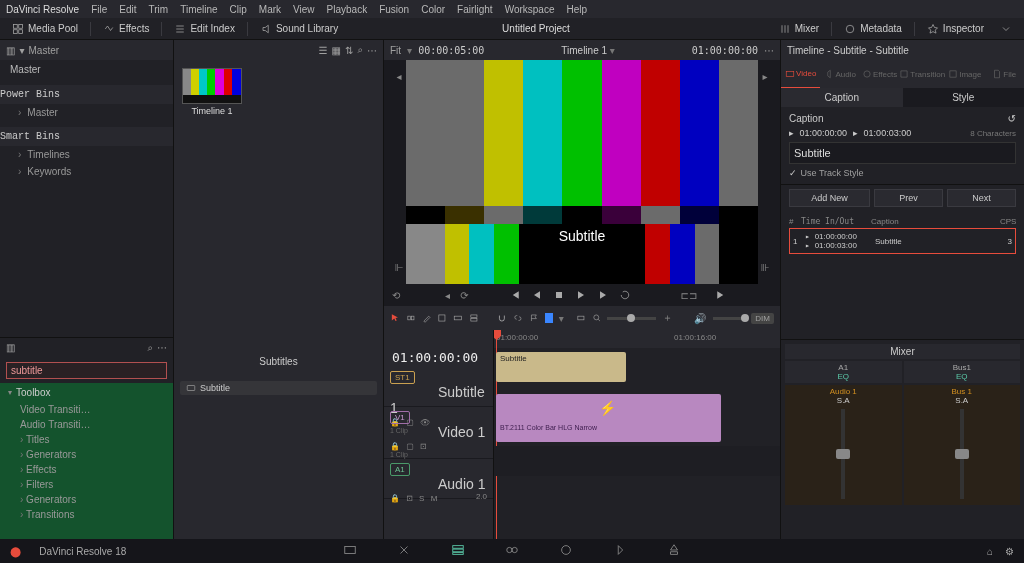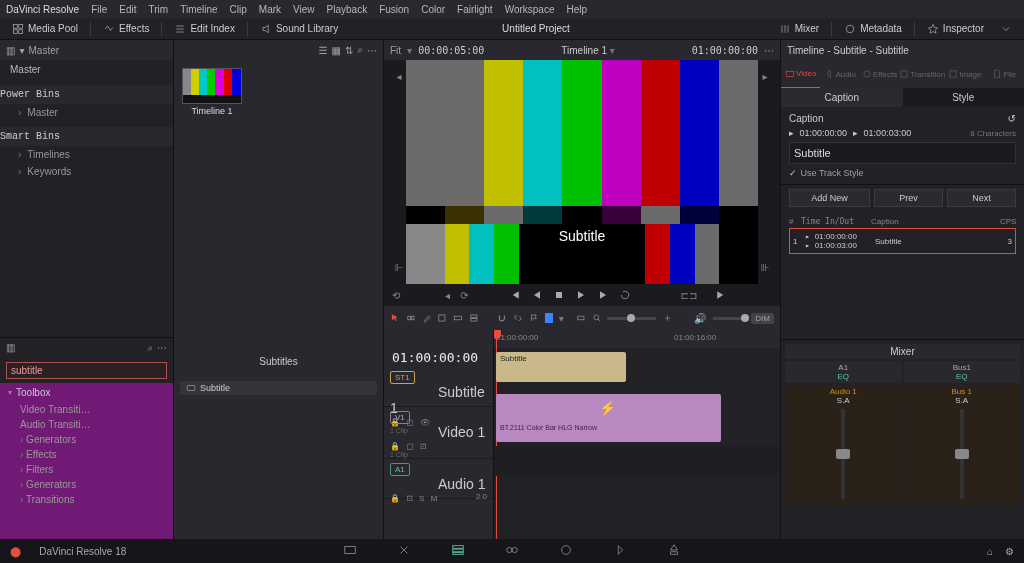--- a/index.html
+++ b/index.html
@@ -21,21 +21,21 @@
 .section-item { padding:3px 18px; color:#999; display:flex; gap:6px; align-items:center; }
 .section-item::before { content:"›"; color:#777; }
 .thumb-area { width:210px; background:#28282e; border-right:1px solid #111; display:flex; flex-direction:column; }
 .thumb-row { padding:8px; }
 .thumb { width:60px; }
 .thumb .bars { height:36px; background:linear-gradient(90deg,#888 0 14%,#cfcf00 14% 28%,#00c8c8 28% 42%,#0c0 42% 56%,#d0d 56% 70%,#d00 70% 84%,#00d 84% 100%); border:1px solid #555; position:relative; }
 .thumb .bars::after{content:"";position:absolute;bottom:0;left:0;right:0;height:8px;background:#111;}
 .thumb-label { text-align:center; font-size:9px; color:#ddd; margin-top:2px; }
 .search-row { display:flex; align-items:center; gap:4px; padding:4px 6px; background:#212126;}
 .search-row input { flex:1; background:#2a2124; border:1px solid #b25050; color:#e99; padding:2px 4px; font-size:10px; outline:none; }
-.fx-panel { flex:1; background:#701a75; overflow:auto;}
+.fx-panel { flex:1; background:#14532d; overflow:auto;}
 .fx-head { padding:4px 8px; color:#ccc; display:flex; gap:4px; align-items:center;}
 .fx-head::before { content:"▾"; font-size:8px; color:#888; }
 .fx-item { padding:2px 20px; color:#999; }
 .fx-item.arrow::before { content:"› "; color:#777;}
 .center { flex:1; display:flex; flex-direction:column; background:#1a1a1f; min-width:0;}
 .viewer-head { height:20px; background:#28282e; display:flex; align-items:center; padding:0 6px; gap:6px; }
 .viewer-head .tc { font-family:monospace; color:#ccc; }
 .viewer-head .tname { flex:1; text-align:center; color:#ccc; }
 .viewer { flex:0 0 224px; background:#1a1a1f; display:flex; align-items:stretch; position:relative; padding:0 8px; }
 .viewer .nav { width:14px; display:flex; align-items:center; justify-content:center; color:#888; flex-direction:column; gap:180px; }
@@ -226,20 +226,21 @@
       <span>⌕</span>
       <span>⋯</span>
     </div>
     <div class="search-row">
       <input value="subtitle" style="">
     </div>
     <div class="fx-panel">
       <div class="fx-head">Toolbox</div>
       <div class="fx-item">Video Transiti…</div>
       <div class="fx-item">Audio Transiti…</div>
+      <div class="fx-item arrow">Titles</div>
       <div class="fx-item arrow">Generators</div>
       <div class="fx-item arrow">Effects</div>
       <div class="fx-item arrow">Filters</div>
       <div class="fx-item arrow">Generators</div>
       <div class="fx-item arrow">Transitions</div>
 
     </div>
   </div>
 
   <div class="thumb-area">

